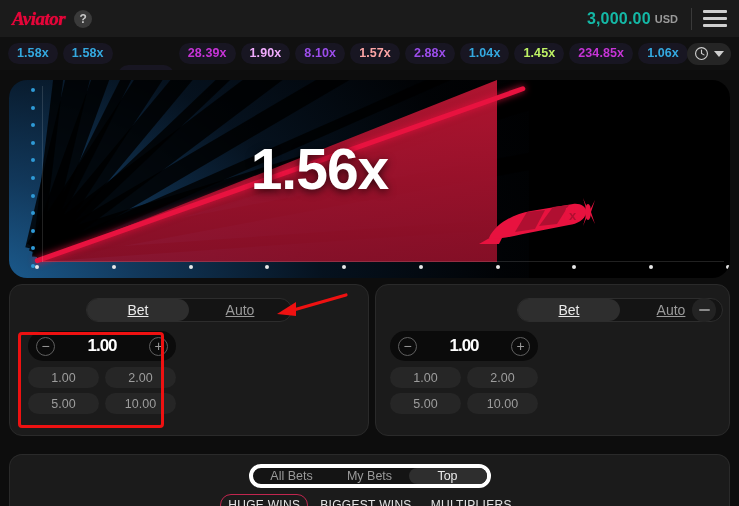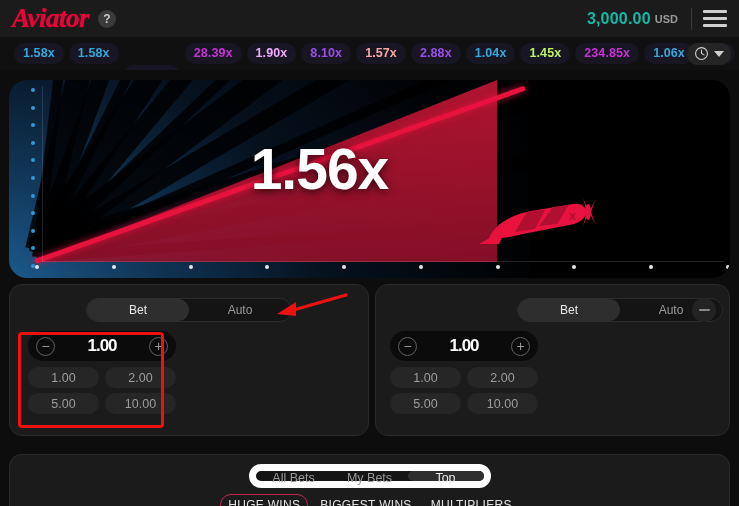--- a/index.html
+++ b/index.html
@@ -14,21 +14,21 @@
   
   .topbar {
     position:absolute; left:0; top:0; width:739px; height:37px;
     background:#1b1b1b;
     display:flex; align-items:center;
   }
   .logo {
     margin-left:12px;
     font-family:"Liberation Serif", serif;
     font-style:italic; font-weight:bold;
-    font-size:27px; letter-spacing:-0.5px;
+    font-size:19px; letter-spacing:-0.5px;
     color:#e50539;
     text-shadow:0 0 1px #e50539;
   }
   .help-icon {
     margin-left:9px; width:18px; height:18px; border-radius:50%;
     background:#3a3a3a; color:#c8c8c8;
     font-size:12px; font-weight:bold;
     display:flex; align-items:center; justify-content:center;
   }
   .topbar-right {
@@ -40,21 +40,21 @@
   .currency { color:#9a9a9a; font-size:11px; margin-left:4px; font-weight:bold; }
   .vdiv { width:1px; height:22px; background:#3a3a3a; margin:0 11px 0 13px; }
   .burger { width:24px; height:17px; margin-right:12px;
             display:flex; flex-direction:column; justify-content:space-between; }
   .burger i { display:block; height:2.6px; background:#cfcfcf; border-radius:1px; }
 
   
   .history {
     position:absolute; left:0; top:37px; width:739px; height:33px;
     background:#101010;
-    display:flex; align-items:center; gap:5px; padding-left:14px;
+    display:flex; align-items:center; gap:5px; padding-left:8px;
     overflow:hidden;
   }
   .chip {
     flex:0 0 auto;
     background:#181622; border-radius:11px;
     padding:3px 9px 4px; font-size:12.5px; font-weight:bold;
     letter-spacing:0.1px; line-height:14px;
   }
   .hist-btn {
     position:absolute; right:8px; top:50%; transform:translateY(-50%);
@@ -125,21 +125,21 @@
   .panel.left  { left:9px;   width:360px; }
   .panel.right { left:375px; width:355px; }
   .mode-toggle {
     position:absolute; top:13px; left:50%; transform:translateX(-50%);
     width:206px; height:24px; border-radius:12px; background:#141414;
     border:1px solid #2d2d2d; display:flex;
   }
   .panel.right .mode-toggle { left:141px; transform:none; }
   .mode-toggle button {
     flex:1; border:0; background:transparent; color:#9a9a9a;
-    font-size:12px; font-family:inherit; border-radius:12px; height:100%;
+    font-size:14px; font-family:inherit; border-radius:12px; height:100%;text-decoration:underline;
   }
   .mode-toggle button.active { background:#2e2e2e; color:#e9e9e9; }
   .collapse-btn {
     position:absolute; right:13px; top:13px; width:24px; height:24px;
     border-radius:50%; background:#232323;
     display:flex; align-items:center; justify-content:center;
   }
   .collapse-btn i { width:11px; height:2.5px; background:#8a8a8a; border-radius:1px; display:block; }
 
   .stake-block { position:absolute; left:18px; top:46px; width:148px; }
@@ -167,21 +167,21 @@
 
   
   .bottom {
     position:absolute; left:9px; top:454px; width:721px; height:60px;
     background:#1b1b1b; border-radius:13px 13px 0 0; border:1px solid #2a2a2a;
     border-bottom:0; overflow:hidden;
   }
   .bets-tabs {
     position:absolute; left:50%; transform:translateX(-50%); top:9px;
     width:242px; height:24px; border-radius:12px; background:#141414;
-    border:7px solid #ffffff; display:flex;
+    border:4px solid #ffffff; display:flex;
   }
   .bets-tabs button {
     flex:1; border:0; background:transparent; color:#9a9a9a;
     font-size:12.5px; font-family:inherit; border-radius:12px; height:100%;
   }
   .bets-tabs button.active { background:#2e2e2e; color:#e9e9e9; }
   .subtabs {
     position:absolute; left:0; right:0; top:39px;
     display:flex; justify-content:center; align-items:center; gap:5px;
     font-size:12px; color:#e4e4e4; letter-spacing:.3px;

